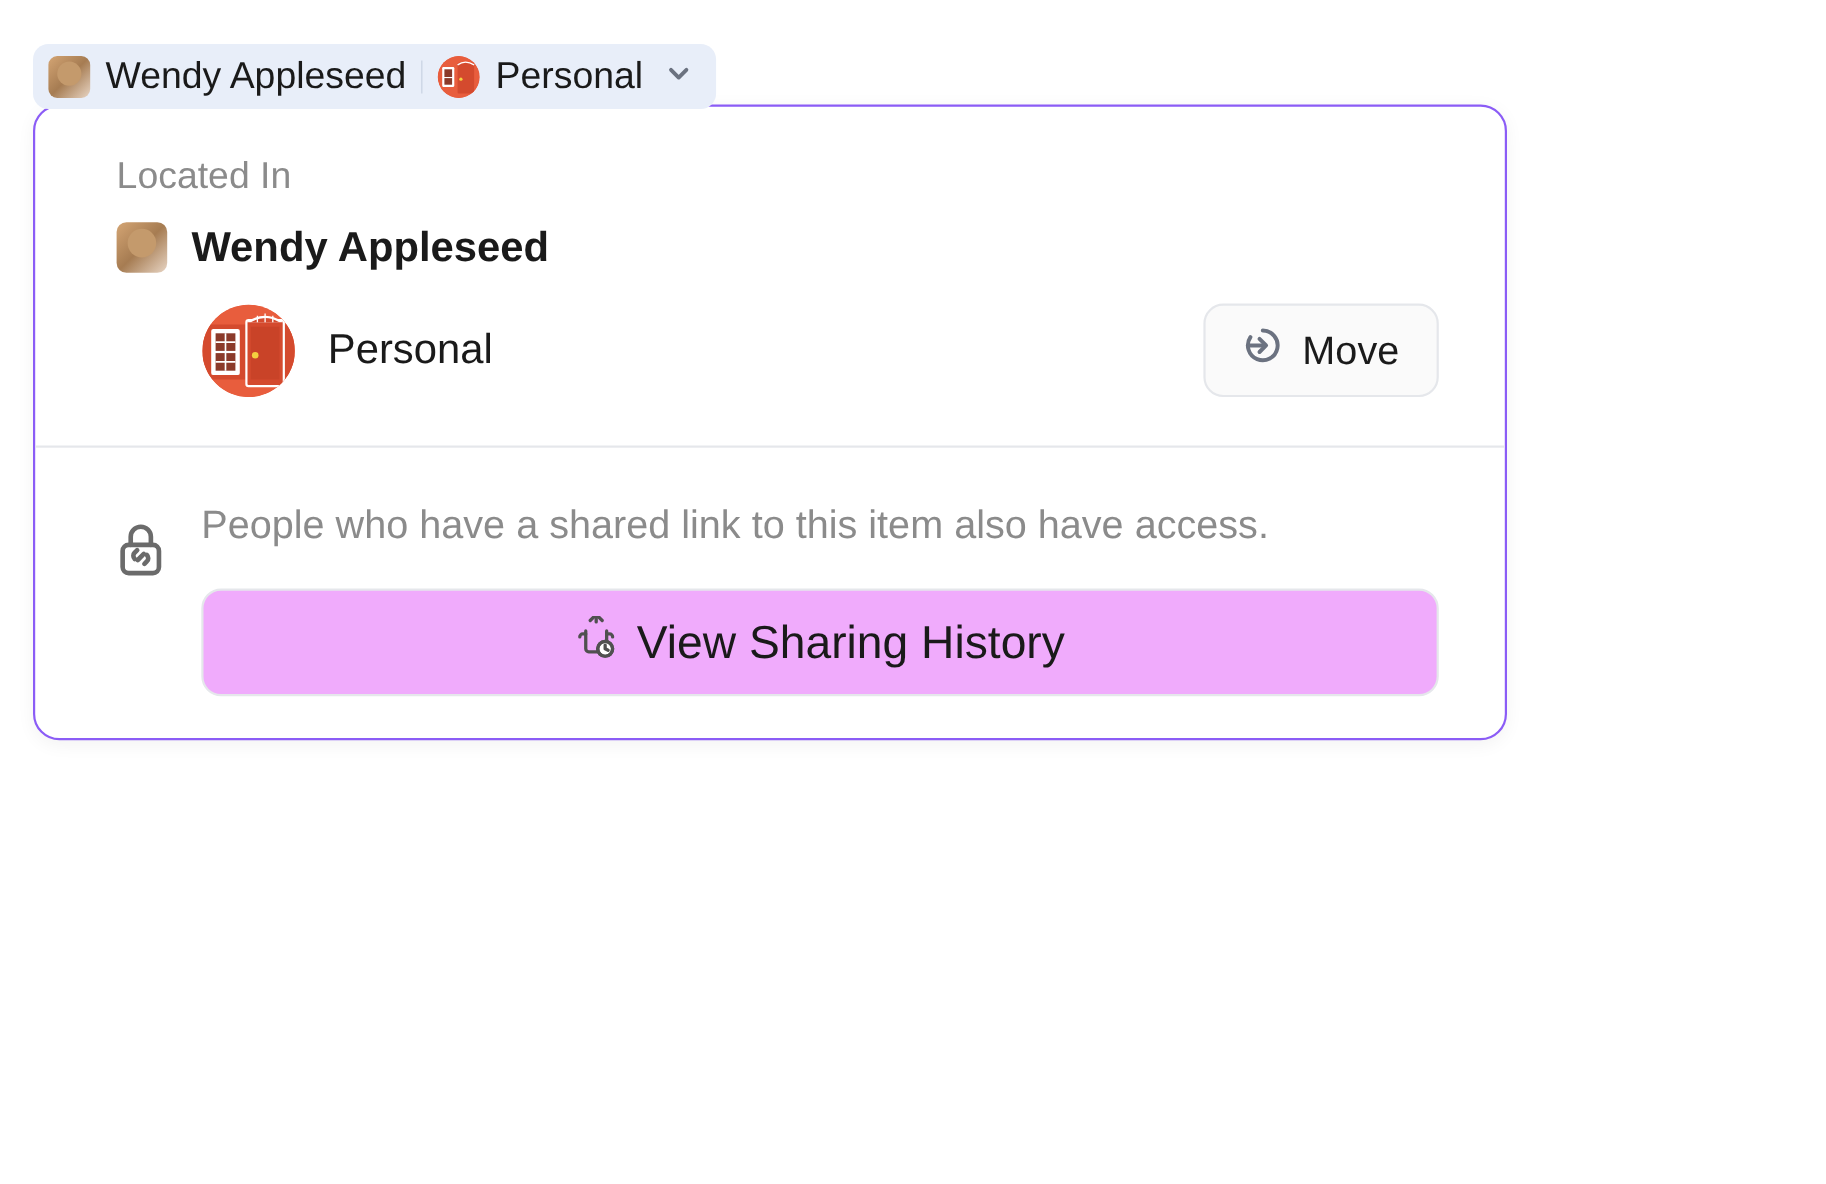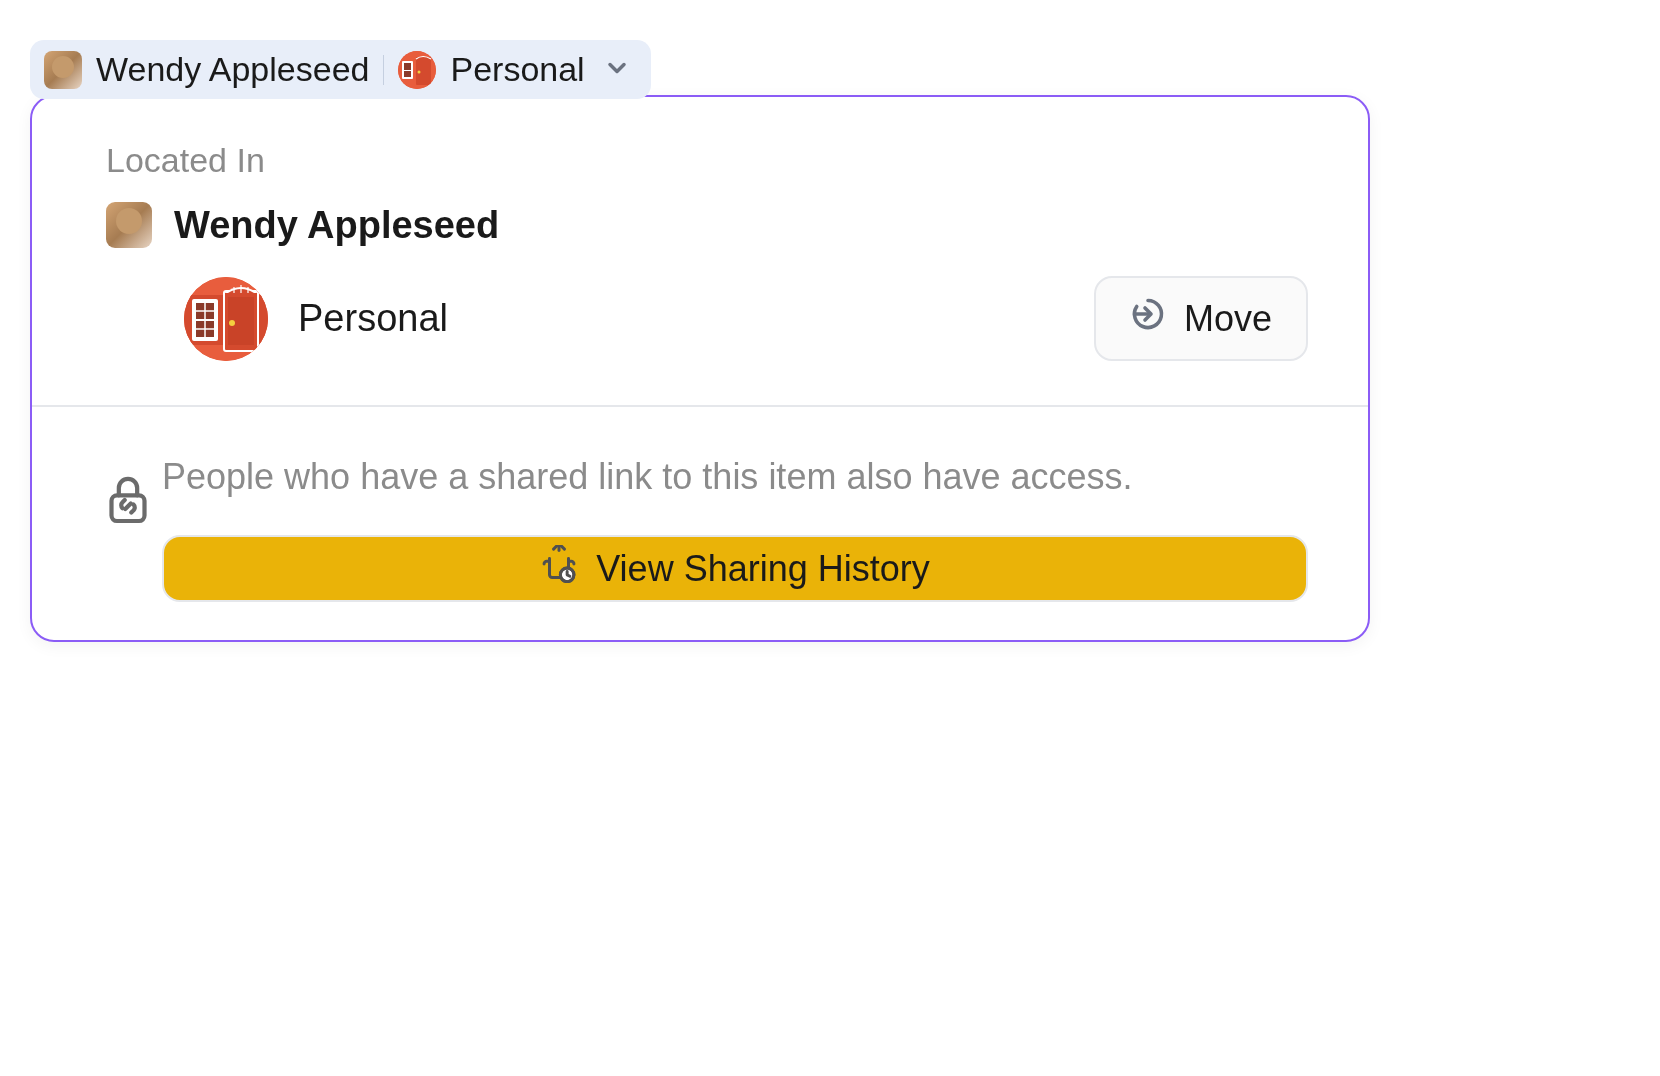--- a/index.html
+++ b/index.html
@@ -189,21 +189,21 @@
     .divider-line {
       height: 2px;
       background: #e5e7eb;
       width: 100%;
     }
 
     .sharing-section {
       padding: 44px 60px 38px 74px;
       display: flex;
       align-items: flex-start;
-      gap: 12px;
+      gap: 33px;
     }
 
     .lock-icon {
       color: #6b6b6b;
       flex-shrink: 0;
       margin-top: 22px;
     }
 
     .sharing-right {
       flex: 1;
@@ -214,25 +214,25 @@
       color: #8b8b8b;
       line-height: 1.45;
       margin-bottom: 32px;
     }
 
     .history-button {
       display: flex;
       align-items: center;
       justify-content: center;
       gap: 18px;
-      background: #eab308;
+      background: #f0abfc;
       border: 2px solid #e5e7eb;
       border-radius: 18px;
-      padding: 8px 34px;
-      font-size: 36px;
+      padding: 23px 34px;
+      font-size: 42px;
       color: #1a1a1a;
       cursor: pointer;
       font-family: inherit;
       width: 100%;
     }
 
     .history-icon {
       color: #505050;
     }
   </style>

